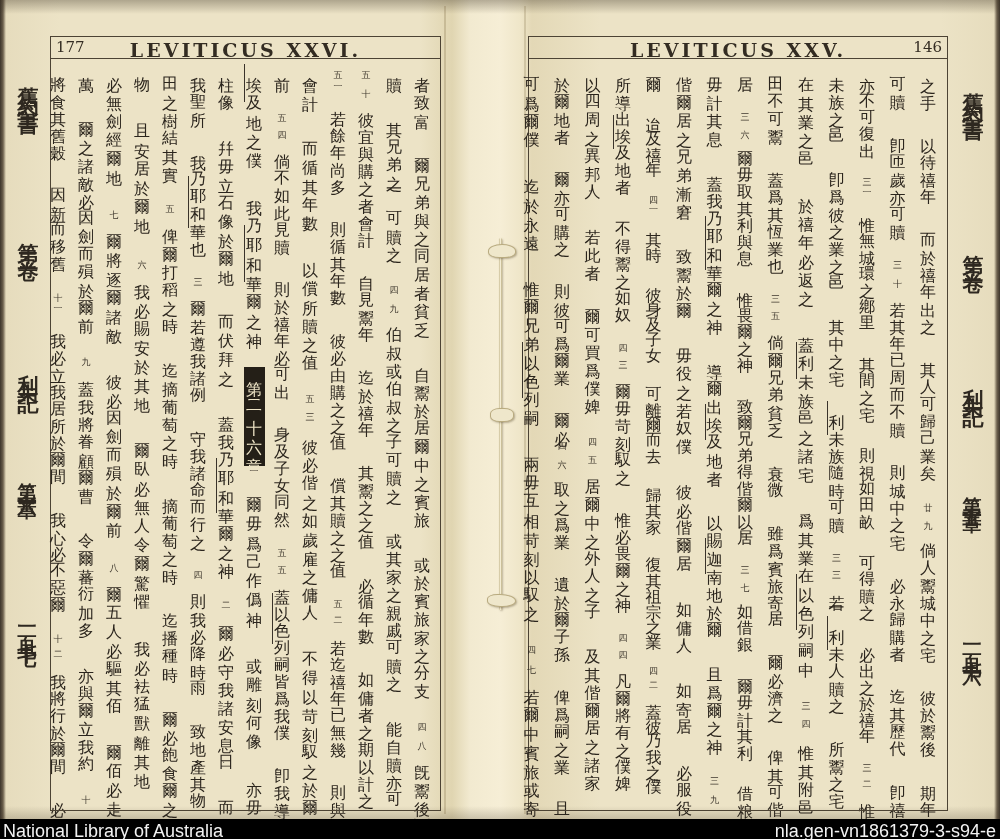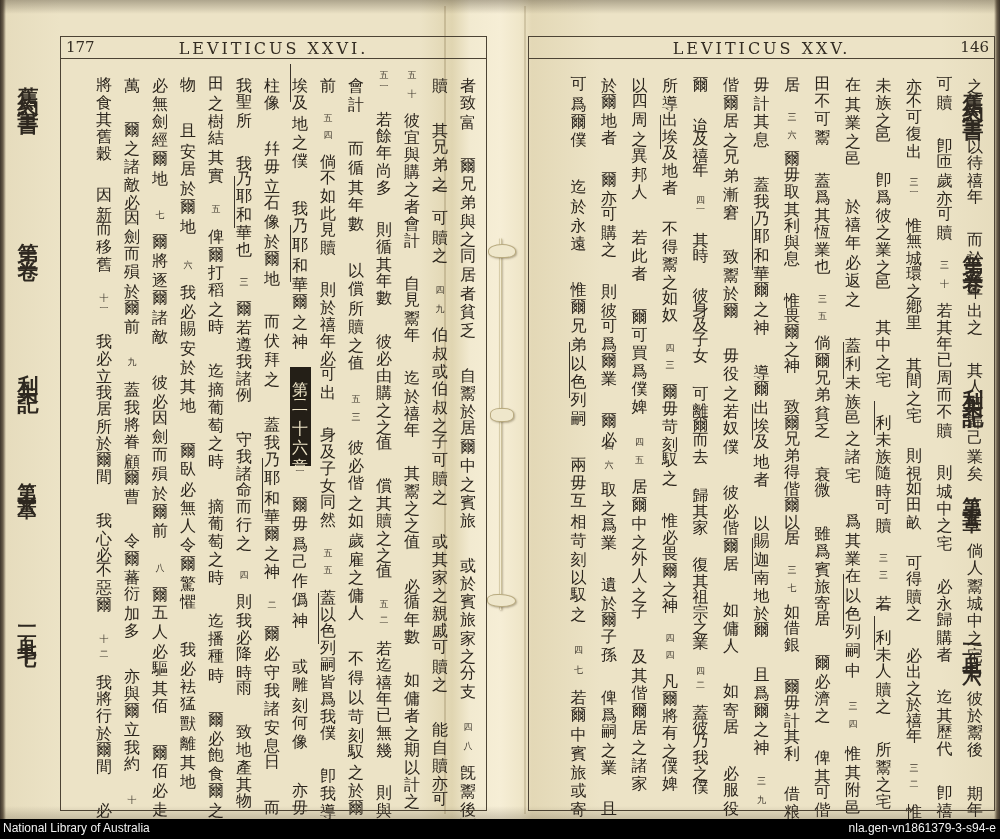--- a/index.html
+++ b/index.html
@@ -27,30 +27,30 @@
     background:linear-gradient(90deg,#c9bc94,#f3ecd2,#b7a97e);border-radius:2px;
     box-shadow:1px 1px 2px rgba(90,75,45,.35);}
   .knot{position:absolute;background:#efe7cb;border:1px solid #b9ab80;
     box-shadow:1px 1px 2px rgba(90,75,45,.4);}
   .knot.k1{left:488px;top:244px;width:26px;height:12px;border-radius:50% 50% 40% 40%;}
   .knot.k2{left:490px;top:408px;width:22px;height:12px;border-radius:40%;}
   .knot.k3{left:487px;top:594px;width:27px;height:11px;border-radius:40% 60% 50% 50%;}
 
   
   .page{position:absolute;top:30px;height:780px;}
-  .page.left{left:60px;width:427px;}
-  .page.right{left:528px;width:467px;}
+  .page.left{left:50px;width:391px;}
+  .page.right{left:528px;width:420px;}
   .rule-top{position:absolute;left:0;right:0;top:6px;height:0;border-top:1.5px solid #4c4334;}
   .rule-head{position:absolute;left:0;right:0;top:28px;height:0;border-top:1.5px solid #4c4334;}
   .rule-bottom{position:absolute;left:0;right:0;top:780px;border-top:1.5px solid #4c4334;}
   .rule-side-l{position:absolute;left:0;top:6px;height:774px;border-left:1.5px solid #4c4334;}
   .rule-side-r{position:absolute;right:0;top:6px;height:774px;border-right:1.5px solid #4c4334;}
 
   .running-title{position:absolute;left:0;right:0;top:9px;text-align:center;
-    font-size:16px;letter-spacing:3px;color:#332c22;font-weight:normal;}
+    font-size:19px;letter-spacing:3px;color:#332c22;font-weight:bold;}
   .pagenum{position:absolute;top:8px;font-size:15px;color:#332c22;}
   .page.left .pagenum{left:6px;}
   .page.right .pagenum{right:6px;}
 
   
   .cols{position:absolute;top:34px;bottom:4px;left:5px;right:5px;
     writing-mode:vertical-rl;text-orientation:upright;
     color:#2b251d;}
   .cols p{margin:0;padding:0;font-size:16px;
     text-align:justify;text-align-last:justify;height:100%;}
@@ -62,21 +62,21 @@
   .cols .ch{background:#241f17;color:#eee4c6;padding:2px 1px;} 
 
   
   .mcap{position:absolute;writing-mode:vertical-rl;text-orientation:upright;
     color:#2e2820;font-weight:bold;}
   .mg{position:absolute;font-size:21px;letter-spacing:9px;}
   .mg.small{font-size:19px;letter-spacing:4px;}
 
   
   .footer{position:absolute;left:0;top:819px;width:1000px;height:20px;background:#000;
-    font-family:"Liberation Sans",sans-serif;color:#f2f2f2;font-size:12px;}
+    font-family:"Liberation Sans",sans-serif;color:#f2f2f2;font-size:18px;}
   .footer .lib{position:absolute;left:3px;top:2px;}
   .footer .imgid{position:absolute;right:4px;top:2px;}
 </style>
 </head>
 <body>
 
 <div class="paper"></div>
 <div class="paper-top-shade"></div>
 <div class="paper-bottom-shade"></div>
 <div class="gutter-crease-l"></div>

